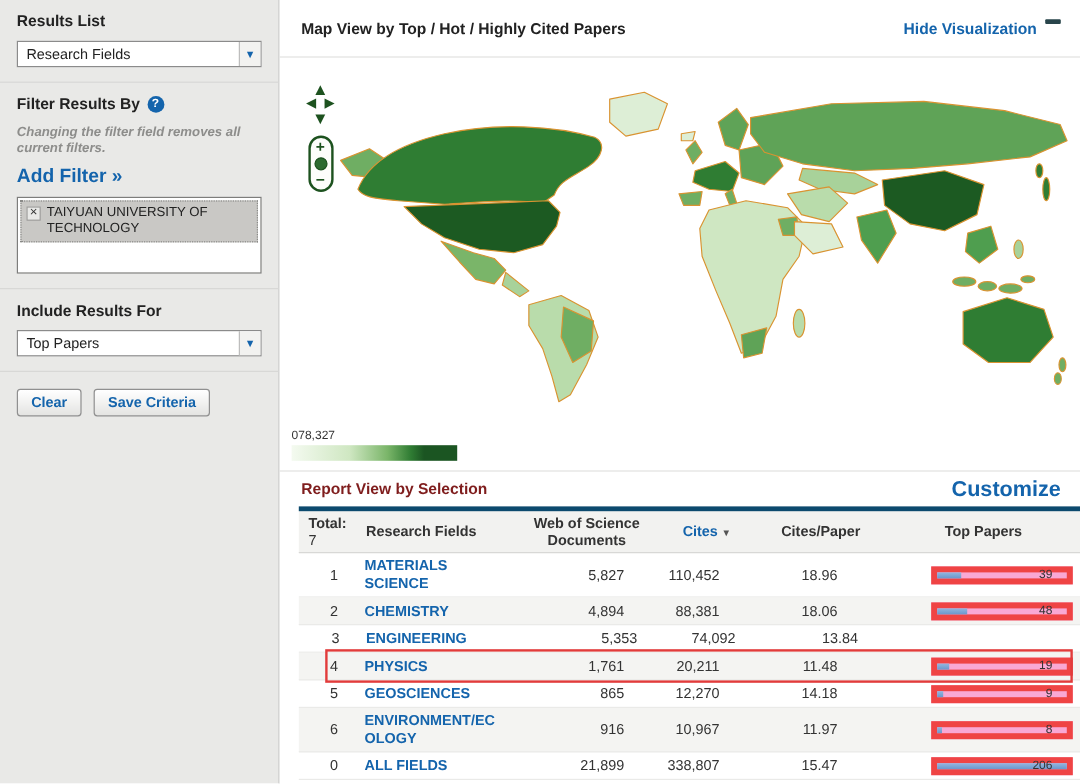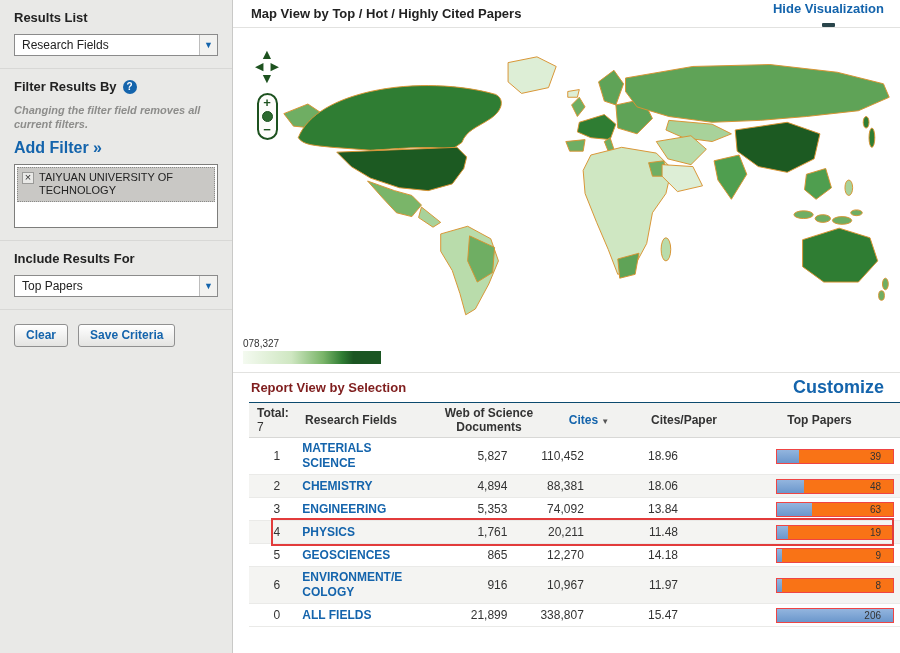--- a/index.html
+++ b/index.html
@@ -33,25 +33,25 @@
     width:12px; height:12px; display:inline-flex; align-items:center; justify-content:center;
     flex-shrink:0; margin-top:1px; cursor:pointer; }
   .tag-text { font-size:11px; color:#222; line-height:1.25; text-transform:uppercase; }
   .sb-buttons { display:flex; gap:10px; padding-top:14px; }
   .btn { font-family:"Liberation Sans", sans-serif; font-size:12px; font-weight:bold; color:#1464ac;
     background:linear-gradient(#ffffff,#e4e4e2); border:1px solid #909090; border-radius:3px;
     height:23px; padding:0 11px; cursor:pointer; }
 
   
   .main { flex:1; min-width:0; display:flex; flex-direction:column; background:#fff; }
-  .main-header { height:28px; display:flex; align-items:center; justify-content:space-between;
+  .main-header { height:48px; display:flex; align-items:center; justify-content:space-between;
     padding:0 16px 0 18px; border-bottom:1px solid #e2e2e0; }
   .page-title { font-size:13px; font-weight:bold; color:#222; margin:0; }
   .hide-viz { color:#1464ac; font-weight:bold; font-size:13px; text-decoration:none;
-    display:flex; align-items:center; gap:7px; cursor:pointer;flex-direction:column; }
+    display:flex; align-items:flex-start; gap:7px; cursor:pointer; }
   .dash-icon { width:13px; height:4px; background:#29454b; border-radius:1px; display:inline-block; }
 
   
   .map-area { position:relative; height:308px; }
   .world-map { position:absolute; left:46px; top:8px; width:616px; height:290px; }
   .map-controls { position:absolute; left:18px; top:20px; width:32px; display:flex;
     flex-direction:column; align-items:center; gap:9px; z-index:2; }
   .pan { display:flex; flex-direction:column; align-items:center; color:#1d521f; }
   .pan .ud { font-size:14px; line-height:12px; cursor:pointer; }
   .pan .lr { display:flex; gap:7px; font-size:11px; line-height:10px; margin:1px 0; }
@@ -68,21 +68,21 @@
     background:linear-gradient(to right,#f4faf0 0%, #cfe7c2 35%, #7ab569 58%, #2f7c33 72%, #1b5522 80%, #1b5522 100%); }
 
   
   .report-header { height:30px; display:flex; align-items:center; justify-content:space-between;
     padding:0 16px 0 18px; border-top:1px solid #e2e2e0; }
   .report-title { font-size:13px; font-weight:bold; color:#7f1d1d; margin:0; }
   .customize { color:#1464ac; font-weight:bold; font-size:18px; text-decoration:none; cursor:pointer; }
 
   .table { margin-left:16px; }
   .thead { display:flex; align-items:center; min-height:36px; background:#f2f2f0;
-    border-top:1px solid #0c4a6e; border-bottom:1px solid #d8d8d6; font-weight:bold; color:#333; }
+    border-top:4px solid #0c4a6e; border-bottom:1px solid #d8d8d6; font-weight:bold; color:#333; }
   .c { padding:3px 6px; }
   .c.rank { width:50px; }
   .thead .c.rank span { display:block; text-align:left; padding-left:2px; }
   .total-num { font-weight:normal; }
   .c.field { width:130px; }
   .c.docs { width:120px; }
   .c.cites { width:80px; }
   .c.cpp { width:110px; }
   .c.top { flex:1; position:relative; }
   .thead .c.docs, .thead .c.cites, .thead .c.cpp, .thead .c.top { text-align:center; }
@@ -91,22 +91,22 @@
 
   .trow { display:flex; align-items:center; min-height:23px; position:relative;
     border-bottom:1px solid #eaeae8; }
   .trow.alt { background:#f4f4f2; }
   .trow .c.rank { text-align:right; padding-right:16px; color:#333; }
   .trow .c.docs { text-align:right; padding-right:18px; }
   .trow .c.cites { text-align:right; padding-right:16px; }
   .trow .c.cpp { text-align:right; padding-right:24px; }
   .field-link { color:#1464ac; font-weight:bold; text-decoration:none; text-transform:uppercase;
     overflow-wrap:anywhere; line-height:1.25; cursor:pointer; }
-  .bar-track { position:relative; margin-left:68px; width:118px; height:15px;
-    background:#f97316; border:1px solid #ef4444; cursor:pointer; }
+  .bar-track { position:relative; margin-left:48px; width:118px; height:15px;
+    background:#f9a8d4; border:5px solid #ef4444; cursor:pointer; }
   .bar-fill { position:absolute; left:0; top:0; bottom:0; background:linear-gradient(#93b5de,#6b97cc); }
   .bar-val { position:absolute; right:12px; top:50%; transform:translateY(-50%);
     font-size:10px; color:#333; z-index:2; }
   .row-highlight { position:absolute; left:22px; right:6px; top:-3px; bottom:-3px;
     border:2px solid #e23b3b; pointer-events:none; z-index:3; }
 </style>
 </head>
 <body>
 
 <div class="app">
@@ -292,26 +292,20 @@
   </div>
 
   <div class="trow">
     <div class="c rank">3</div>
     <div class="c field">
       <a class="field-link">ENGINEERING</a>
     </div>
     <div class="c docs">5,353</div>
     <div class="c cites">74,092</div>
     <div class="c cpp">13.84</div>
-    <div class="c top">
-      <div class="bar-track">
-        <div class="bar-fill" style="width: 30.5825%;"></div>
-        <span class="bar-val">63</span>
-      </div>
-    </div>
 
   </div>
 
   <div class="trow alt">
     <div class="c rank">4</div>
     <div class="c field">
       <a class="field-link">PHYSICS</a>
     </div>
     <div class="c docs">1,761</div>
     <div class="c cites">20,211</div>

